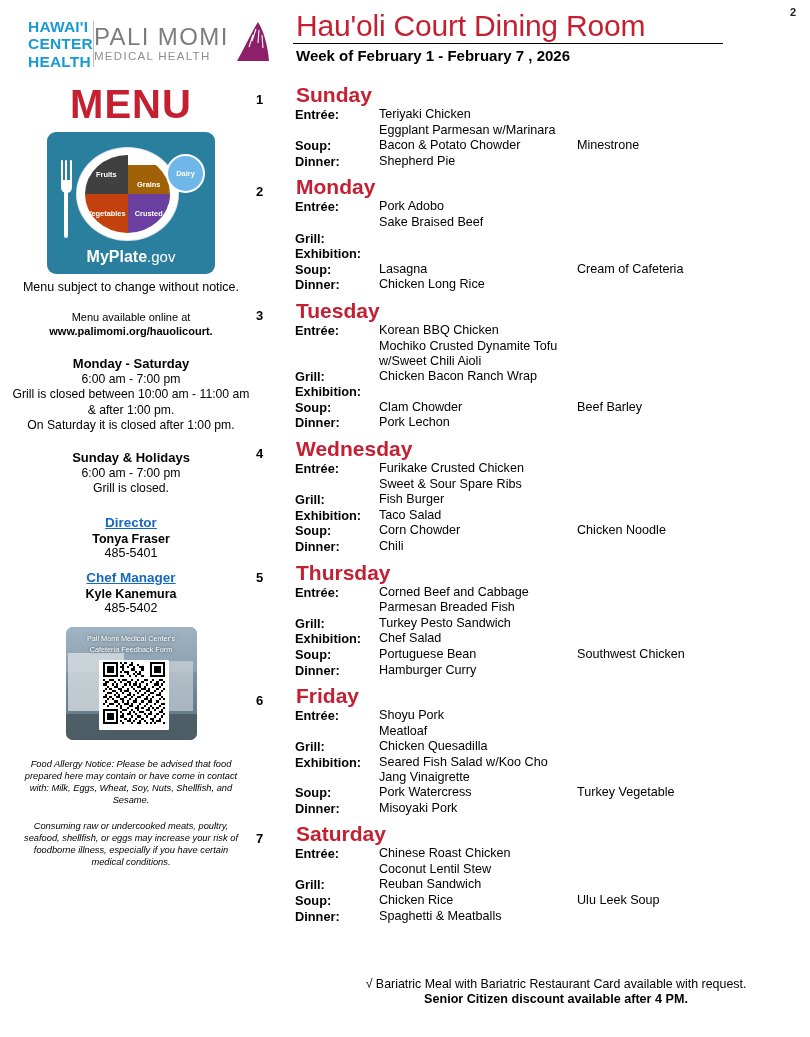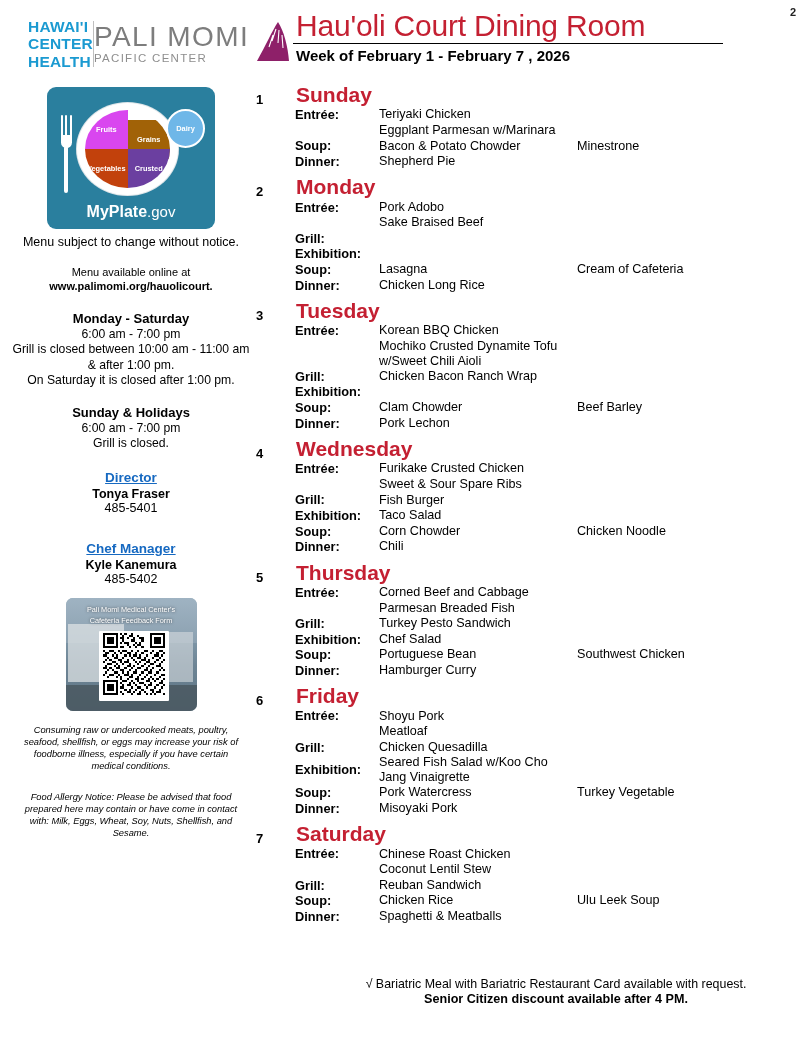--- a/index.html
+++ b/index.html
@@ -49,21 +49,21 @@
   }
   .logo-divider {
     width: 1px;
     height: 46px;
     background: #bfbfbf;
   }
   .pali-block {
     line-height: 1.02;
   }
   .pali-top {
-    font-size: 28px;
+    font-size: 24px;
     color: #7d7d7d;
     letter-spacing: 1.4px;
     font-weight: 400;
   }
   .pali-bottom {
     font-size: 11.5px;
     color: #8e8e8e;
     letter-spacing: 1.3px;
     font-weight: 400;
     margin-top: 1px;
@@ -188,21 +188,21 @@
     width: 50%;
     height: 50%;
     color: #fff;
     font-size: 7.4px;
     font-weight: bold;
     display: flex;
     align-items: center;
     justify-content: center;
     text-align: center;
   }
-  .q-fruits     { left: 0;   top: 0;   background: #d946ef; }
+  .q-fruits     { left: 0;   top: 0;   background: #404040; }
   .q-grains     { left: 50%; top: 10px;   background: #a16207; }
   .q-vegetables { left: 0;   top: 50%; background: #c2410c; }
   .q-protein    { left: 50%; top: 50%; background: #6b3fa0; }
   .dairy {
     position: absolute;
     left: 119px;
     top: 22px;
     width: 35px;
     height: 35px;
     border-radius: 50%;
@@ -253,21 +253,21 @@
   .staff-block { margin-top: 17px; }
   .staff-role {
     color: #1669c1;
     font-weight: bold;
     font-size: 13.5px;
     text-decoration: underline;
     display: inline-block;
   }
   .staff-name { font-weight: bold; font-size: 12.5px; margin-top: 1px; }
   .staff-phone { font-size: 12.5px; }
-  .staff-block.second { margin-top: 24px; }
+  .staff-block.second { margin-top: 8px; }
 
   
   .qr-card {
     width: 131px;
     height: 113px;
     margin: 12px auto 0 auto;
     border-radius: 7px;
     position: relative;
     overflow: hidden;
     background: linear-gradient(180deg, #8ea4b3 0%, #7d95a6 38%, #6d8494 60%, #5d7585 100%);
@@ -337,21 +337,21 @@
   .day-name {
     color: #C42032;
     font-size: 21px;
     font-weight: bold;
     line-height: 1.05;
     margin-left: 46px;
   }
   .rows { margin-top: 1px; }
   .row {
     display: flex;
-    align-items: center;
+    align-items: flex-start;
     line-height: 1.19;
     min-height: 15.6px;
   }
   .row .label {
     width: 84px;
     margin-left: 45px;
     font-size: 12.8px;
     font-weight: bold;
     flex: none;
   }
@@ -383,38 +383,39 @@
 
   <div class="header-logos">
     <div class="hph-logo">
       <div>HAWAI'I</div>
       <div>CENTER</div>
       <div>HEALTH</div>
     </div>
     <div class="logo-divider"></div>
     <div class="pali-block">
       <div class="pali-top">PALI MOMI</div>
-      <div class="pali-bottom">PACIFIC CENTER</div>
+      <div class="pali-bottom">MEDICAL HEALTH</div>
     </div>
     <span class="pali-mark">
       <svg width="40" height="42" viewBox="0 0 40 42">
         <path d="M26 1 C20 10, 14 24, 5 40 L37 40 C36 26, 32 10, 26 1 Z" fill="#8e2069"></path>
         <path d="M24 8 L20 20 M27 9 L26 22 M21 14 L17 26 M30 14 L31 27" stroke="#ffffff" stroke-width="1.1" fill="none"></path>
       </svg>
     </span>
   </div>
 
   <div class="title-block">
     <div class="doc-title">Hau'oli Court Dining Room</div>
     <div class="doc-subtitle">Week of February 1 - February 7 , 2026</div>
   </div>
   <div class="title-rule"></div>
 
   <div class="sidebar">
 
+    <div class="menu-word">MENU</div>
 
     <div class="myplate">
       <div class="fork">
         <div class="tine t1"></div>
           <div class="tine t2"></div>
           <div class="tine t3"></div>
         <div class="neck"></div>
           <div class="handle"></div>
       </div>
       <div class="plate">
@@ -677,22 +678,22 @@
               <rect x="16" y="28" width="2" height="1"></rect>
               <rect x="20" y="28" width="1" height="1"></rect>
               <rect x="22" y="28" width="1" height="1"></rect>
               <rect x="24" y="28" width="1" height="1"></rect>
               <rect x="28" y="28" width="1" height="1"></rect>
           </g>
         </svg>
       </div>
     </div>
 
+    <div class="legal-note second">Food Allergy Notice: Please be advised that food prepared here may contain or have come in contact with: Milk, Eggs, Wheat, Soy, Nuts, Shellfish, and Sesame.</div>
     <div class="legal-note">Consuming raw or undercooked meats, poultry, seafood, shellfish, or eggs may increase your risk of foodborne illness, especially if you have certain medical conditions.</div>
-    <div class="legal-note second">Food Allergy Notice: Please be advised that food prepared here may contain or have come in contact with: Milk, Eggs, Wheat, Soy, Nuts, Shellfish, and Sesame.</div>
   </div>
 
   <div class="menu-main">
       <div class="day-block">
         <div class="day-num">1</div>
         <div class="day-name">Sunday</div>
         <div class="rows">
           <div class="row">
             <div class="label">Entrée:</div>
             <div class="val">Teriyaki Chicken</div>

